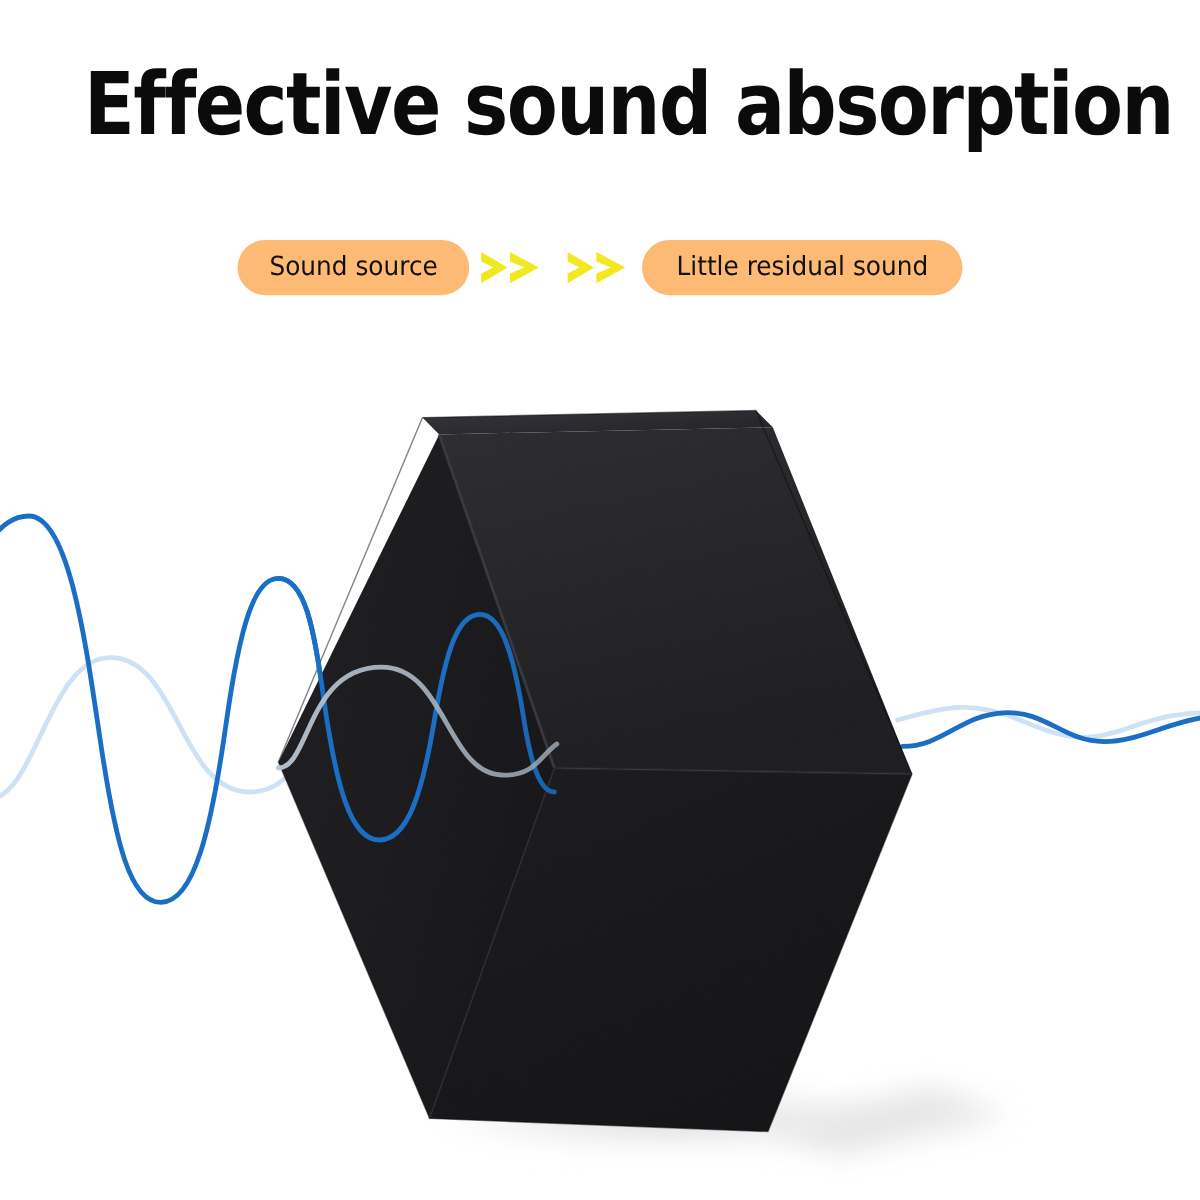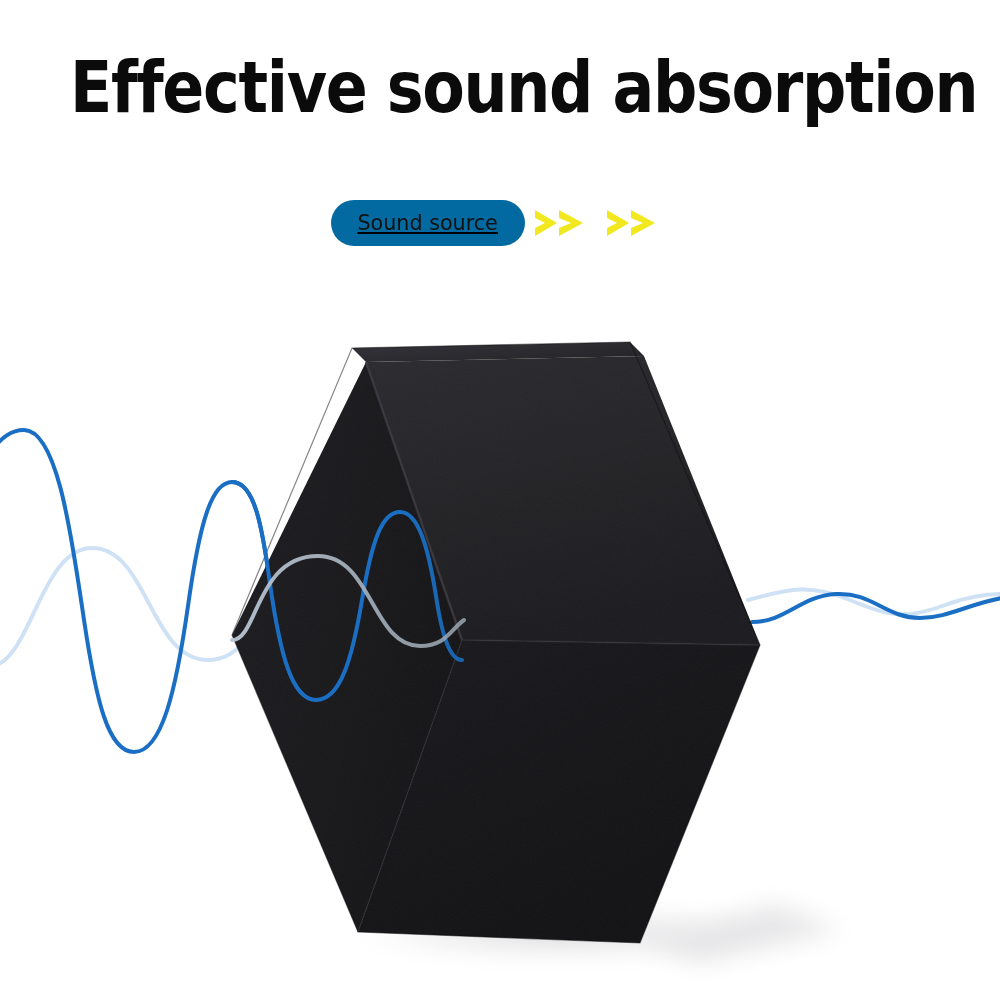--- a/index.html
+++ b/index.html
@@ -33,29 +33,28 @@
     position:absolute;
     left:0;right:0;
     top:199px;
     height:48px;
     display:flex;
     align-items:center;
     justify-content:center;
     gap:0px;
   }
   .badge{
-    background:#0369a1;
+    background:#fdba74;
     border-radius:24px;
     height:46px;
     display:flex;
     align-items:center;
     justify-content:center;
     padding:0 22px;
     box-sizing:border-box;
-    text-decoration:underline;
   }
   .badge-label{
     font-family:"DejaVu Sans","Liberation Sans",sans-serif;
     font-size:22px;
     font-weight:400;
     color:#111111;
     white-space:nowrap;
     transform:scaleX(0.94);
     transform-origin:50% 50%;
     line-height:1;
@@ -100,20 +99,23 @@
     </div>
 
 
     <div class="arrows">
       <svg width="56" height="30" viewBox="0 0 56 30" aria-hidden="true">
         <path d="M2 2 L24 15 L2 28 L2 20 L12 15 L2 10 Z" fill="#f2e81f"></path>
         <path d="M26 2 L50 15 L26 28 L26 20 L38 15 L26 10 Z" fill="#f2e81f"></path>
       </svg>
     </div>
 
+    <div class="badge">
+      <span class="badge-label">Little residual sound</span>
+    </div>
 
   </div>
 
   <div class="scene">
 
     <svg class="wave-left" width="1000" height="1000" viewBox="0 0 1000 1000">
 
       <path d="M -10 666 C 30 666 40 548 92 548 C 148 548 150 660 208 660 C 268 660 258 556 318 556 C 372 556 372 646 420 646 C 448 646 452 628 466 618" fill="none" stroke="#cfe2f5" stroke-width="4" stroke-linecap="round"></path>
 
       <path d="M -12 455 C 2 436 12 430 24 430 C 58 430 72 540 84 620 C 96 700 108 752 134 752 C 162 752 176 690 188 606 C 200 520 212 482 232 482 C 254 482 262 524 270 584 C 280 654 292 700 316 700 C 340 700 352 660 362 600 C 372 540 382 512 400 512 C 418 512 428 546 436 596 C 442 636 450 660 462 660" fill="none" stroke="#1a6fc4" stroke-width="4" stroke-linecap="round"></path>

